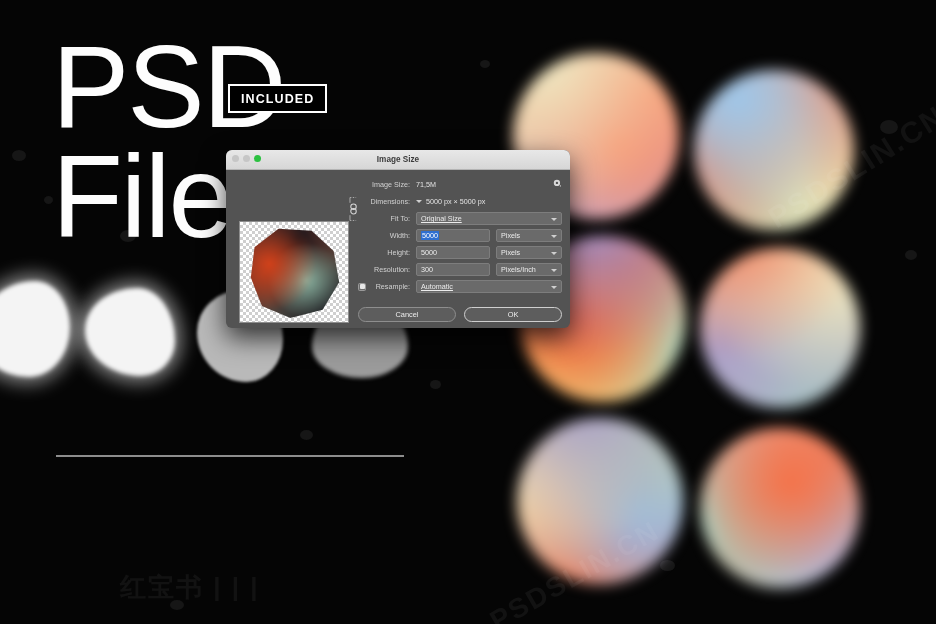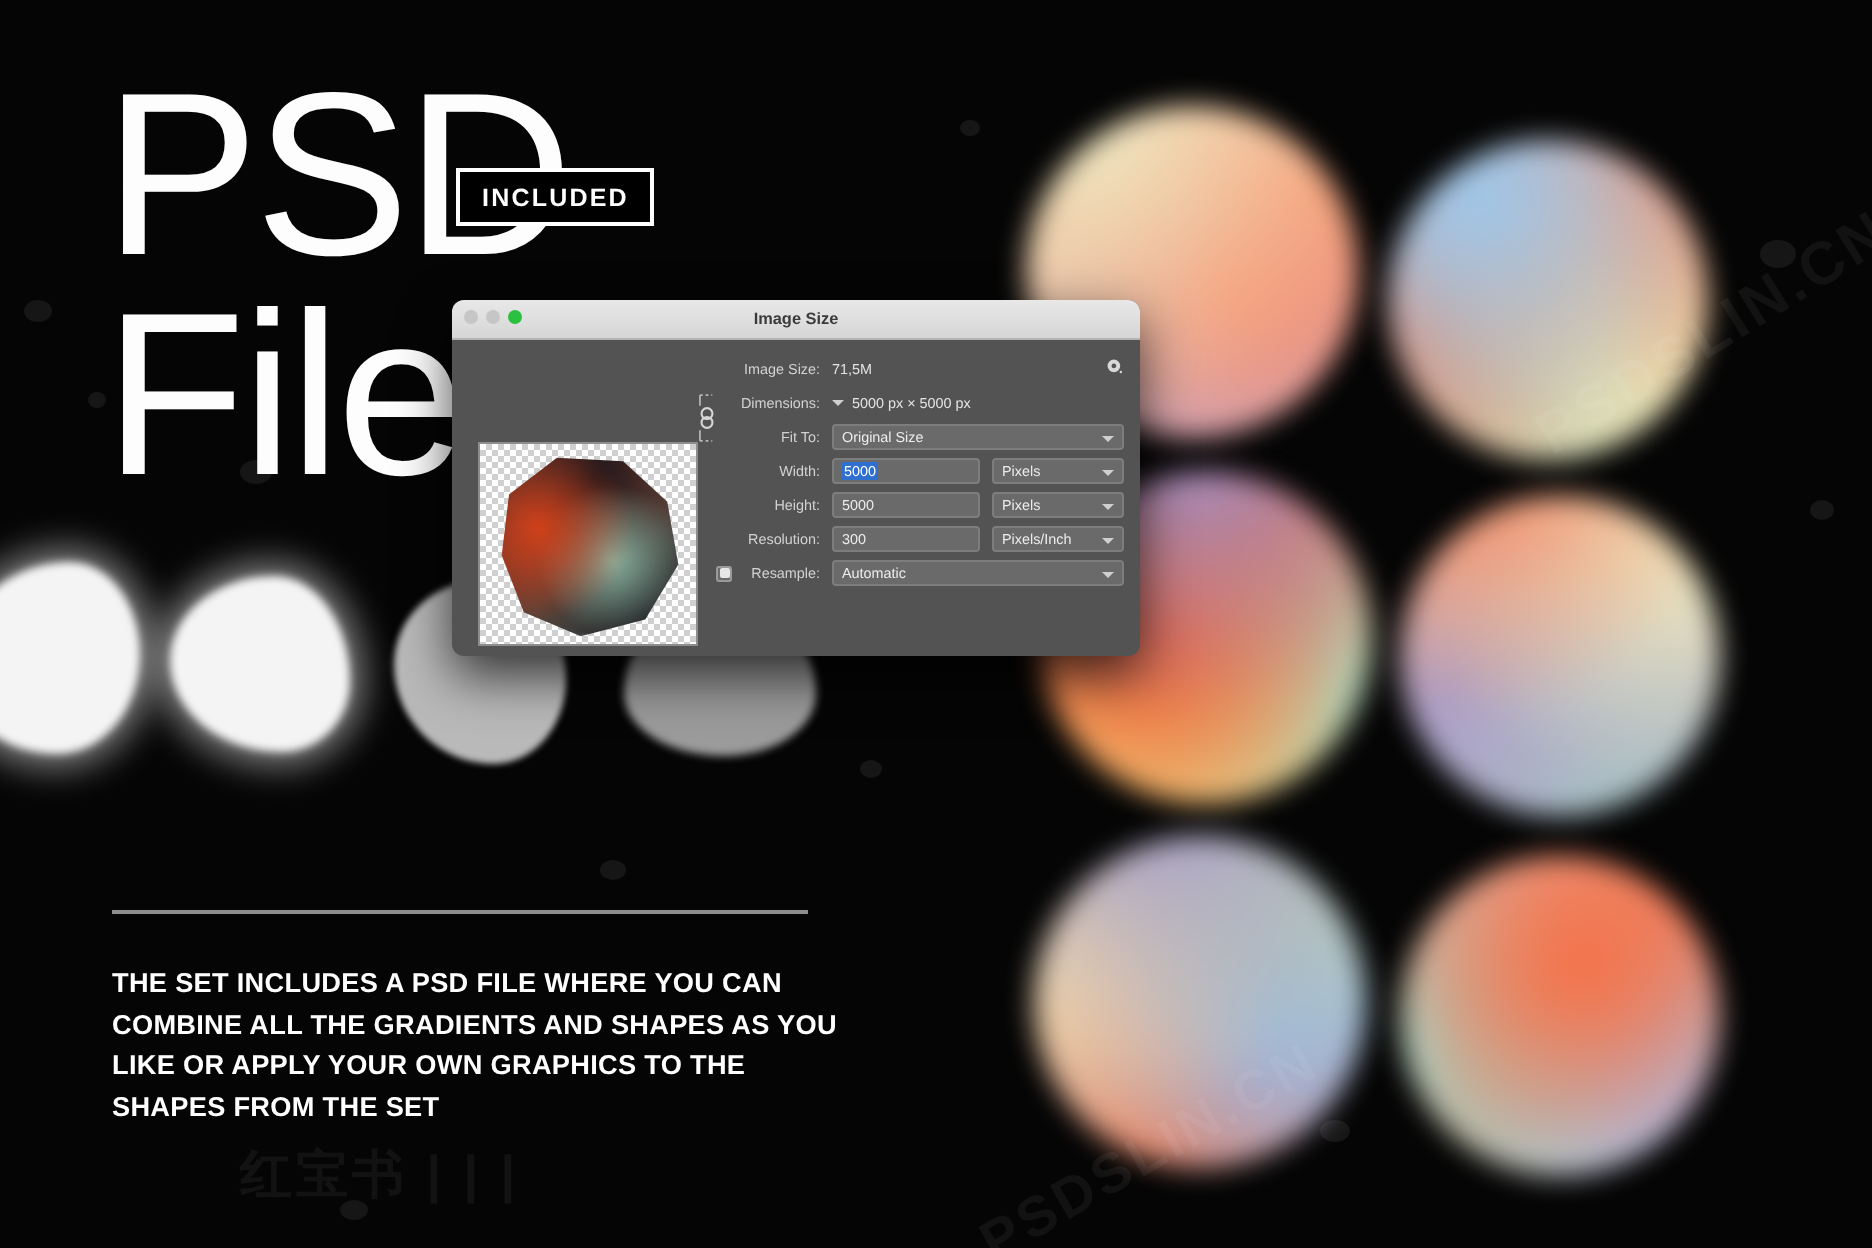--- a/index.html
+++ b/index.html
@@ -146,20 +146,21 @@
 
   .select {
     flex:1; height:13px;
     background:#6a6a6a;
     border:1px solid #7d7d7d;
     border-radius:2px;
     display:flex; align-items:center;
     padding:0 4px;
     font-size:7.2px; color:#ececec;
     position:relative;
+    text-decoration:underline;
   }
   .select .caret {
     position:absolute; right:4px; top:4.5px;
     width:0;height:0;border-left:3px solid transparent;border-right:3px solid transparent;
     border-top:3.4px solid #cfcfcf;
   }
   .field {
     width:74px; height:13px;
     background:#6a6a6a; border:1px solid #7d7d7d; border-radius:2px;
     display:flex; align-items:center; padding:0 4px;
@@ -258,21 +259,20 @@
     <span class="line2">File</span>
   </div>
   <div class="included-badge">INCLUDED</div>
 
   <div class="blob blob1 glow"></div>
   <div class="blob blob2 glow"></div>
   <div class="blob blob3"></div>
   <div class="blob blob4"></div>
 
   <div class="divider"></div>
-  <div class="bodycopy">The set includes a PSD file where you can combine all the gradients and shapes as you like or apply your own graphics to the shapes from the set</div>
 
   <div class="dialog">
 
     <div class="titlebar">
       <div class="lights">
         <div class="light grey"></div>
         <div class="light grey"></div>
         <div class="light green"></div>
       </div>
       <div class="title-text">Image Size</div>
@@ -365,20 +365,24 @@
           </div>
           <div class="lbl">Resample:</div>
           <div class="select">
             <span>Automatic</span>
             <span class="caret"></span>
           </div>
         </div>
 
       </div>
 
+      <div class="buttons">
+        <div class="btn">Cancel</div>
+        <div class="btn primary">OK</div>
+      </div>
 
     </div>
   </div>
 
   <div class="wm" style="left:756px;top:150px;font-size:30px;transform:rotate(-32deg);">PSDSLIN.CN</div>
   <div class="wm" style="left:480px;top:560px;font-size:28px;transform:rotate(-30deg);">PSDSLIN.CN</div>
   <div class="wm" style="left:120px;top:570px;font-size:26px;">红宝书 | | |</div>
 
 </div>
 

